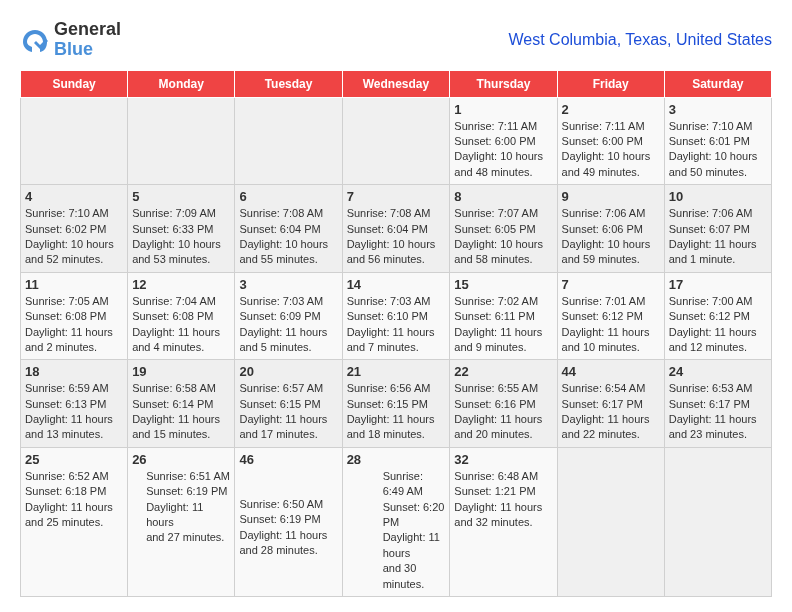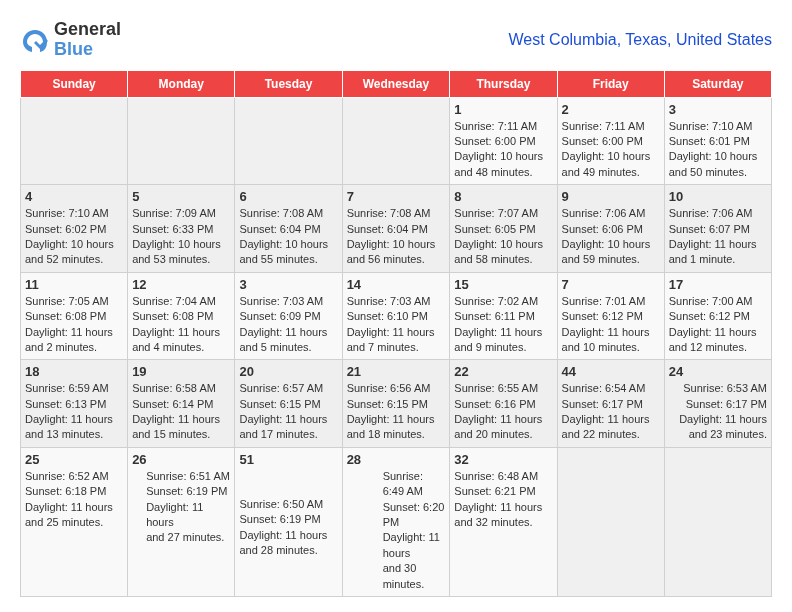--- a/index.html
+++ b/index.html
@@ -290,21 +290,21 @@
         </td>
         <td>
           <div class="day-num">44</div>
           <div class="day-info" style="white-space: pre-line;">Sunrise: 6:54 AM
 Sunset: 6:17 PM
 Daylight: 11 hours
 and 22 minutes.</div>
         </td>
         <td>
           <div class="day-num">24</div>
-          <div class="day-info" style="white-space: pre-line; text-align: right;">Sunrise: 6:53 AM
+          <div class="day-info" style="white-space: pre-line;">Sunrise: 6:53 AM
 Sunset: 6:17 PM
 Daylight: 11 hours
 and 23 minutes.</div>
         </td>
       </tr>
       <tr>
         <td>
           <div class="day-num">25</div>
           <div class="day-info" style="white-space: pre-line;">Sunrise: 6:52 AM
 Sunset: 6:18 PM
@@ -312,37 +312,37 @@
 and 25 minutes.</div>
         </td>
         <td>
           <div class="day-num">26</div>
           <div class="day-info" style="white-space: pre-line; margin-left: 14px;">Sunrise: 6:51 AM
 Sunset: 6:19 PM
 Daylight: 11 hours
 and 27 minutes.</div>
         </td>
         <td>
-          <div class="day-num">51</div>
+          <div class="day-num">46</div>
           <div class="day-info" style="white-space: pre-line; margin-top: 30px;">Sunrise: 6:50 AM
 Sunset: 6:19 PM
 Daylight: 11 hours
 and 28 minutes.</div>
         </td>
         <td>
           <div class="day-num">28</div>
           <div class="day-info" style="white-space: pre-line; margin-left: 36px;">Sunrise: 6:49 AM
 Sunset: 6:20 PM
 Daylight: 11 hours
 and 30 minutes.</div>
         </td>
         <td>
           <div class="day-num">32</div>
           <div class="day-info" style="white-space: pre-line;">Sunrise: 6:48 AM
-Sunset: 6:21 PM
+Sunset: 1:21 PM
 Daylight: 11 hours
 and 32 minutes.</div>
         </td>
         <td class="empty-cell"></td>
         <td class="empty-cell"></td>
       </tr>
     </tbody>
 </table>
 
 </body></html>

